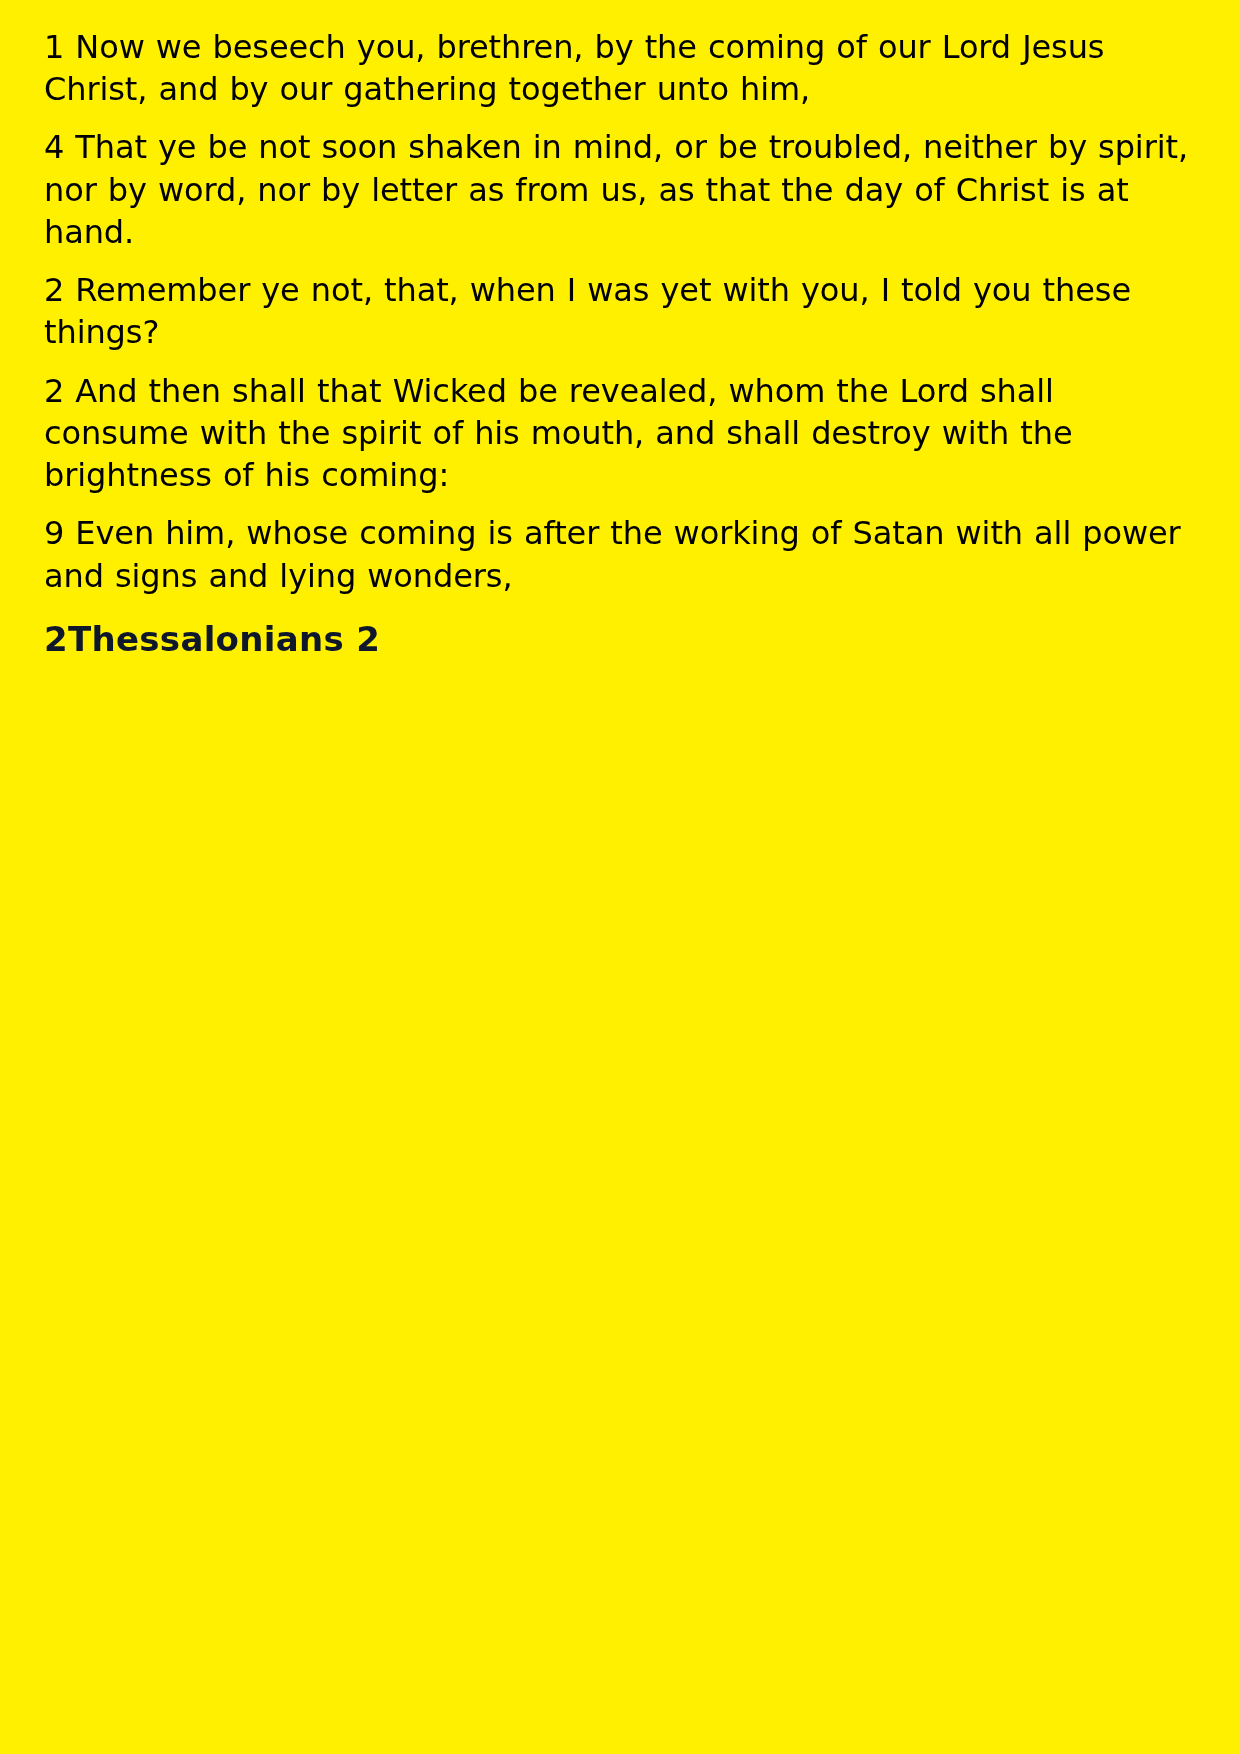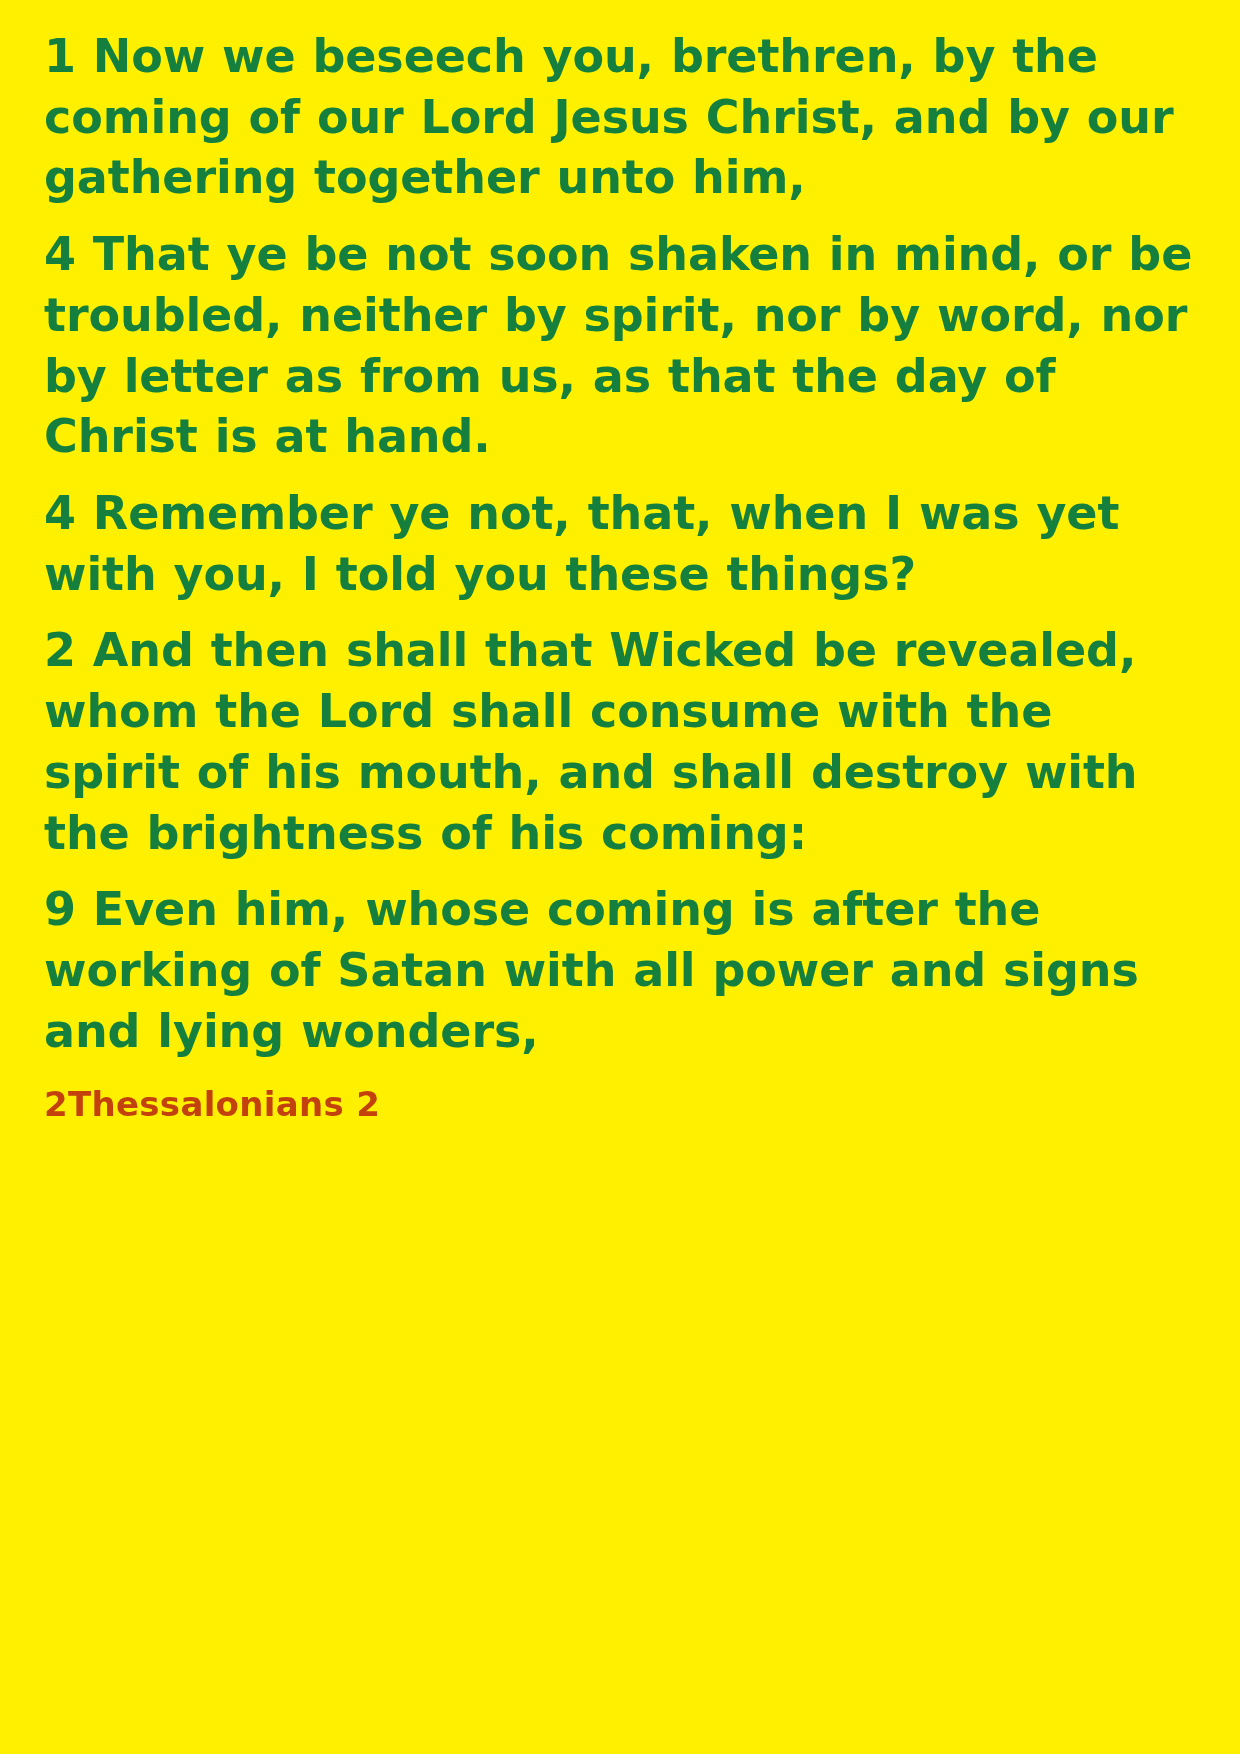--- a/index.html
+++ b/index.html
@@ -19,45 +19,44 @@
     height: 1754px;
     padding: 26px 44px 0 44px;
     background: #FFF000;
     display: flex;
     flex-direction: column;
   }
   .verses {
     display: block;
   }
   .verse {
-    color: #15803d;
-    font-size: 46px;
+    color: #000000;
+    font-size: 32px;
     line-height: 1.32;
     letter-spacing: -0.1px;
     margin: 0 0 16px 0;
     word-spacing: 1px;
-    font-weight: bold;
   }
   .footer {
     margin-top: 6px;
   }
   .reference {
-    color: #c2410c;
+    color: #0f172a;
     font-size: 34px;
     font-weight: bold;
     letter-spacing: 0.3px;
   }
 </style>
 </head>
 <body>
 
 <div class="page">
   <div class="verses">
     <p class="verse">1 Now we beseech you, brethren, by the coming of our Lord Jesus Christ, and by our gathering together unto him,</p>
     <p class="verse">4 That ye be not soon shaken in mind, or be troubled, neither by spirit, nor by word, nor by letter as from us, as that the day of Christ is at hand.</p>
-    <p class="verse">4 Remember ye not, that, when I was yet with you, I told you these things?</p>
+    <p class="verse">2 Remember ye not, that, when I was yet with you, I told you these things?</p>
     <p class="verse">2 And then shall that Wicked be revealed, whom the Lord shall consume with the spirit of his mouth, and shall destroy with the brightness of his coming:</p>
     <p class="verse">9 Even him, whose coming is after the working of Satan with all power and signs and lying wonders,</p>
   </div>
   <div class="footer">
     <div class="reference">2Thessalonians  2</div>
   </div>
 </div>
 
 </body></html>

